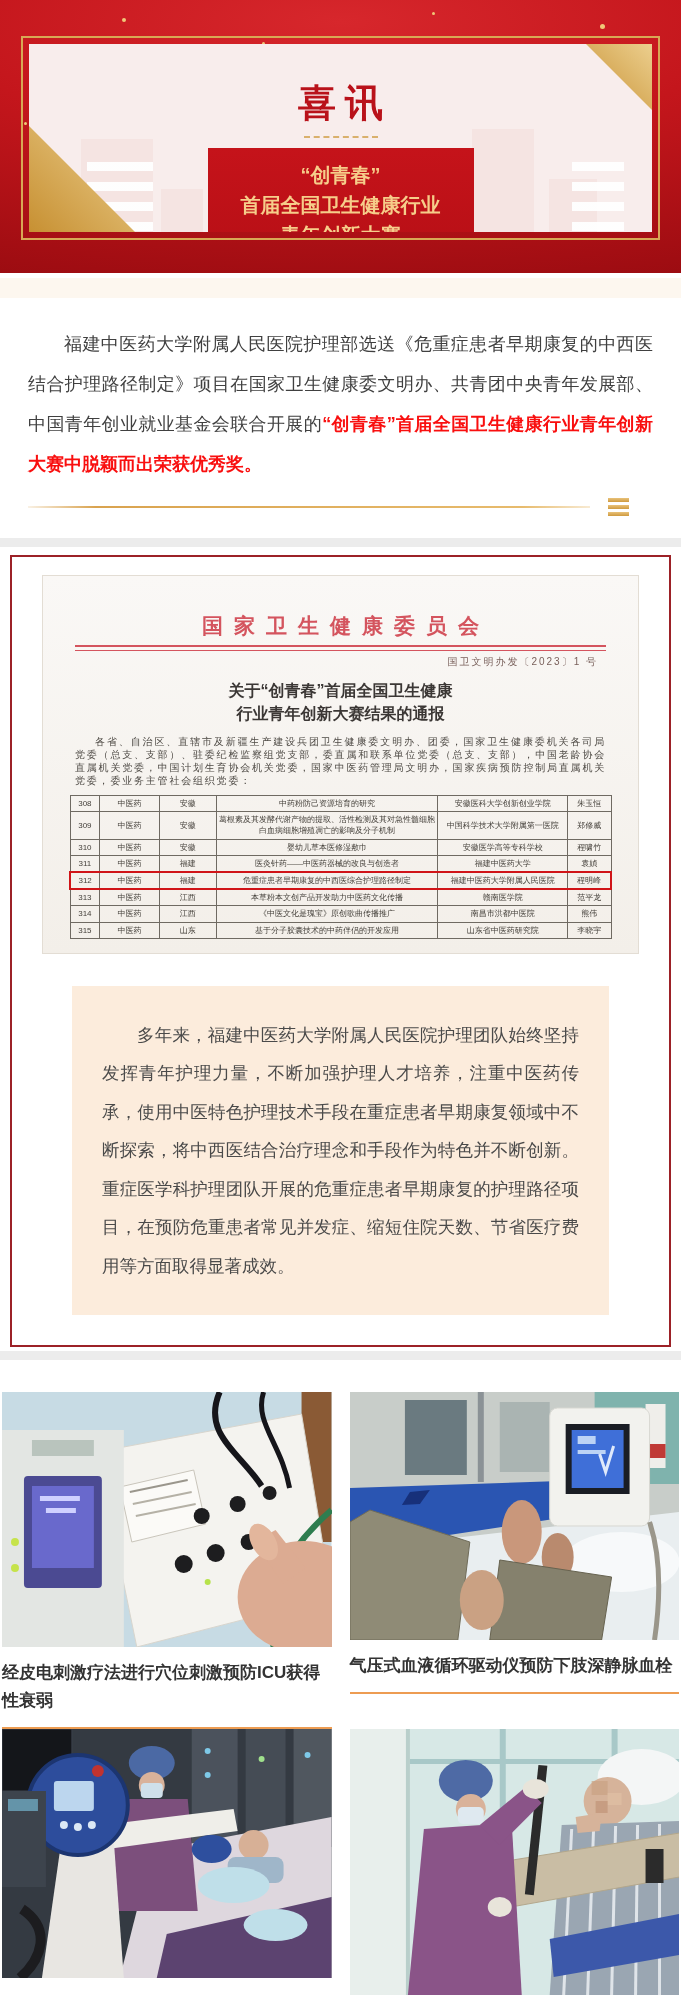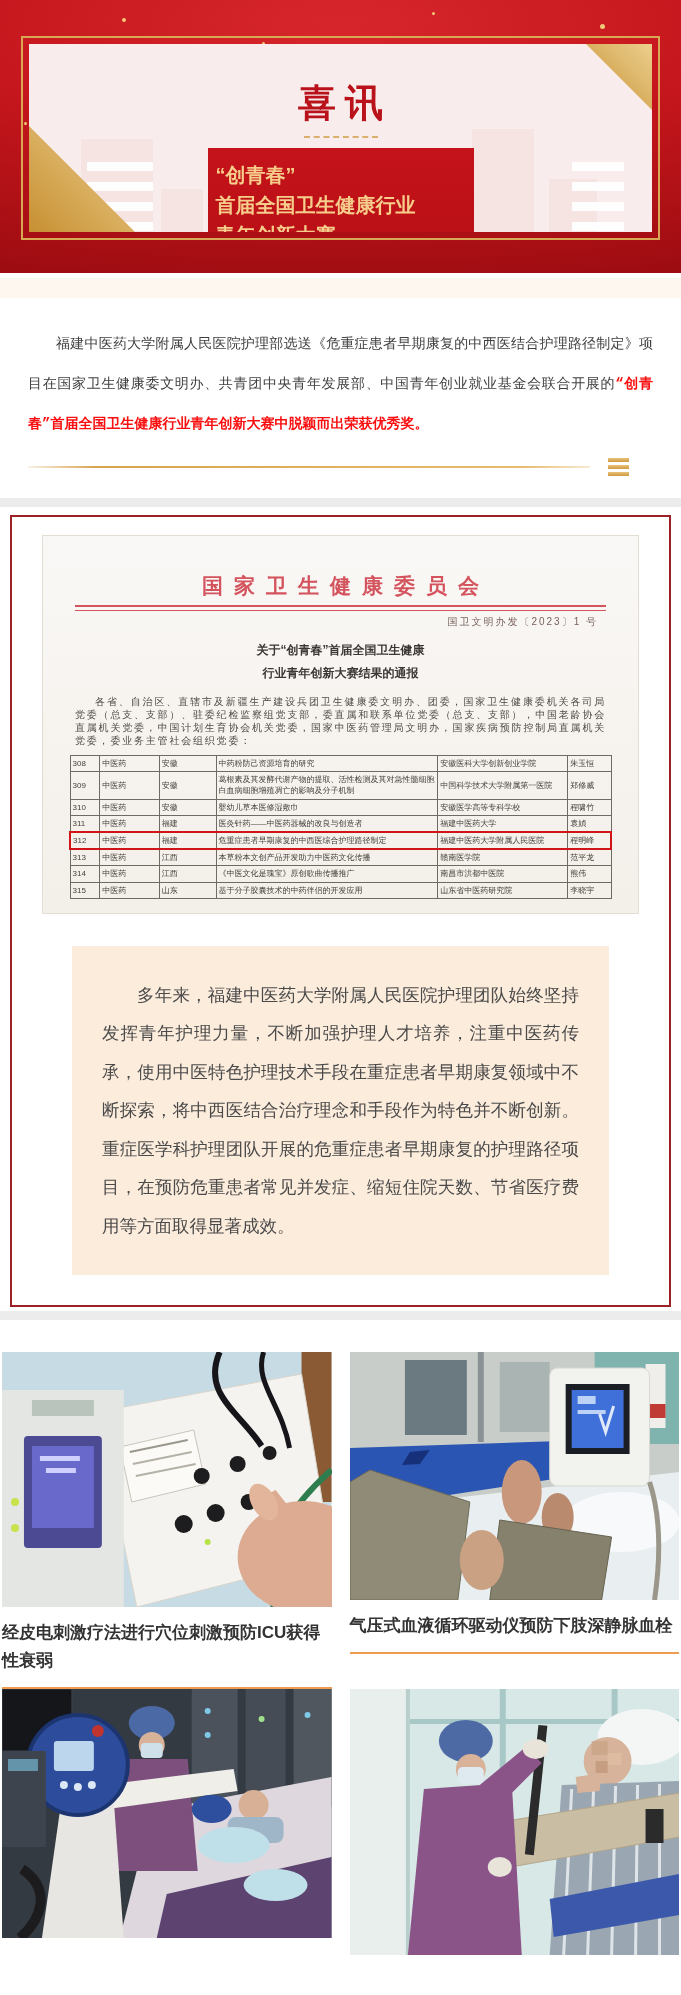--- a/index.html
+++ b/index.html
@@ -17,65 +17,65 @@
   .b3{right:118px;top:85px;width:62px;height:180px;}
   .b4{right:55px;top:135px;width:48px;height:130px;}
   .wl{position:absolute;background:repeating-linear-gradient(180deg,#ffffff 0 9px,rgba(255,255,255,0) 9px 20px);opacity:.95;}
   .wl-left{left:58px;top:118px;width:66px;height:152px;}
   .wl-right{right:28px;top:118px;width:52px;height:152px;}
   .banner-title{position:relative;z-index:2;margin:34px 0 0;text-align:center;font-size:38px;font-weight:900;
     color:#b9121a;letter-spacing:9px;text-indent:9px;}
   .dotted{position:relative;z-index:2;width:74px;margin:7px auto 10px;border-top:2px dashed #d9b06c;}
   .award-box{position:relative;z-index:2;width:250px;margin:0 auto;background:linear-gradient(180deg,#c5131a,#b30e14);
     padding:12px 8px;}
-  .award-box div{color:#f6cd8a;font-weight:700;font-size:20px;line-height:30px;text-align:left;}
+  .award-box div{color:#f6cd8a;font-weight:700;font-size:20px;line-height:30px;text-align:center;}
   .dashes{position:relative;z-index:2;display:flex;justify-content:center;gap:13px;margin-top:13px;}
   .dashes span{width:14px;height:9px;background:rgba(255,255,255,.92);}
   .tri{position:absolute;z-index:3;}
   .tri-tr{top:0;right:0;width:66px;height:66px;background:linear-gradient(225deg,#eccf8e,#c79032);
     clip-path:polygon(0 0,100% 0,100% 100%);}
   .tri-bl{bottom:0;left:0;width:106px;height:106px;background:linear-gradient(45deg,#c79032,#eccf8e);
     clip-path:polygon(0 0,0 100%,100% 100%);}
   .spark{position:absolute;border-radius:50%;background:#f0c878;}
   .sp1{left:122px;top:18px;width:4px;height:4px;}
   .sp2{left:262px;top:42px;width:3px;height:3px;}
   .sp3{left:432px;top:12px;width:3px;height:3px;}
   .sp4{left:600px;top:24px;width:5px;height:5px;}
   .sp5{left:640px;top:300px;width:4px;height:4px;}
   .sp6{left:568px;top:312px;width:3px;height:3px;}
   .sp7{left:24px;top:122px;width:3px;height:3px;}
 
   .band{height:20px;background:#fdf7ef;margin-top:5px;}
 
   
-  .intro{margin:26px 28px 0;font-size:14px;line-height:40px;color:#404040;text-align:justify;text-indent:2em;font-family:Liberation Mono, monospace;}
+  .intro{margin:26px 28px 0;font-size:18px;line-height:40px;color:#404040;text-align:justify;text-indent:2em;}
   .intro .hl{color:#f90f0f;font-weight:700;}
 
   
   .divider{display:flex;align-items:center;margin:6px 28px 0;padding:8px 24px 8px 0;}
   .divider .line{flex:1;height:2px;
     background:linear-gradient(90deg,rgba(217,163,79,.15),#d9a34f 12%,#e7bb6d 88%,rgba(231,187,109,.3));}
   .divider .bars{margin-left:18px;display:flex;flex-direction:column;gap:3px;}
   .divider .bars i{width:21px;height:4px;background:linear-gradient(180deg,#e9c27a,#cf9a3f);}
 
   .gband{height:9px;background:#ececec;}
   .gb1{margin-top:14px;}
   .gb2{margin-top:4px;}
 
   
   .docbox{margin:8px 10px 0;border:2px solid #9c2127;background:#fff;padding:18px 30px 30px;}
   .scan{background:linear-gradient(180deg,#faf8f6,#f3efe9);border:1px solid #e3ddd4;padding:36px 26px 14px;}
   .scan-agency{text-align:center;color:#d4545e;font-size:21px;font-weight:700;letter-spacing:11px;white-space:nowrap;text-indent:11px;}
   .scan-rule{height:3px;border-top:2px solid #d4545e;border-bottom:1px solid #d4545e;margin:5px 6px 4px;}
   .scan-no{text-align:right;font-size:10px;color:#7a615c;letter-spacing:2px;margin:4px 14px 10px 0;}
-  .scan-title{text-align:center;font-size:12px;font-weight:700;color:#3b3735;line-height:23px;}
+  .scan-title{text-align:center;font-size:16px;font-weight:700;color:#3b3735;line-height:23px;}
   .scan-body{margin:10px 6px 8px;font-size:10px;line-height:13px;color:#4e4a45;letter-spacing:1.8px;
     text-align:justify;text-indent:2em;}
   .doc-table{width:100%;border-collapse:collapse;font-size:8px;color:#45413b;table-layout:fixed;}
-  .doc-table td{border:1px solid #6f6a62;padding:2px;line-height:1.4;}
+  .doc-table td{border:1px solid #6f6a62;text-align:center;padding:2px;line-height:1.4;}
   .doc-table tr.hlrow td{border-top:2px solid #d01418;border-bottom:2px solid #d01418;}
   .doc-table tr.hlrow td:first-child{border-left:2px solid #d01418;margin-left:24px;}
   .doc-table tr.hlrow td:last-child{border-right:2px solid #d01418;}
 
   .summary{margin:32px 30px 0;background:#fcecdc;padding:30px;font-size:17.5px;line-height:38.5px;
     color:#4a4a4a;text-align:justify;text-indent:2em;}
 
   
   .photos{display:grid;grid-template-columns:1fr 1fr;column-gap:18px;padding:32px 2px 5px;}
   .photos figure{margin:0;}

